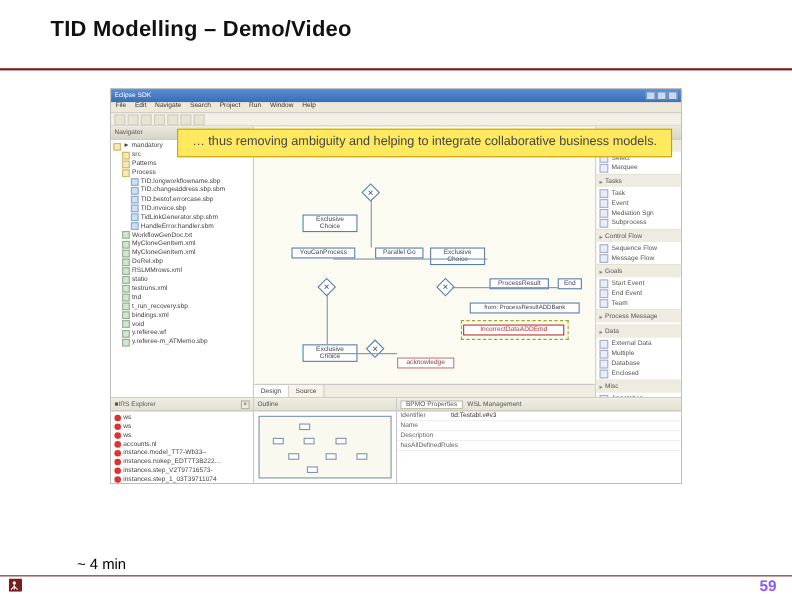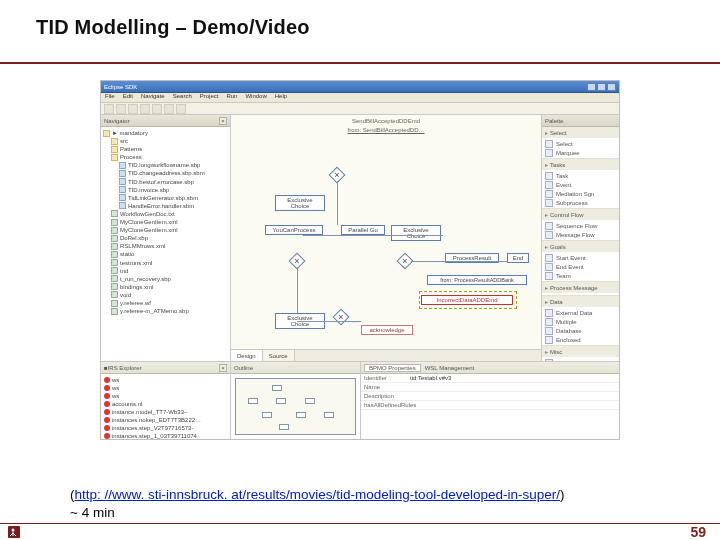--- a/index.html
+++ b/index.html
@@ -1,17 +1,17 @@
 <!DOCTYPE html>
 <html><head>
 <meta charset="utf-8">
 <style>
   * { box-sizing: border-box; margin: 0; padding: 0; }
   html, body { width: 720px; height: 540px; font-family: Arial, Helvetica, sans-serif; background: #fff; overflow: hidden; }
-  .slide { position: relative; width: 720px; height: 540px; }
+  .slide { position: relative; width: 720px; height: 540px; padding-left: 10px; }
   .header { position: relative; height: 62px; padding: 16px 0 0 36px; }
   .title { font-size: 20px; font-weight: bold; color: #111; letter-spacing: .2px; }
   .logo-blk { position: absolute; right: 24px; top: 12px; display:flex; align-items:center; gap:8px; }
   .logo-sq { width:34px; height:34px; background:#7d1b1b; border-radius:3px; display:flex; align-items:center; justify-content:center; }
   .logo-sq svg { width:22px; height:22px; }
   .logo-txt { font-size:11px; letter-spacing:1px; color:#333; font-weight:bold; }
   .logo-txt .mid { color:#999; font-weight:normal; }
   .hr1 { position:absolute; left:0; right:0; top:62px; height:2px; background:#7a1d1d; }
   .shot-wrap { position:absolute; left:100px; top:80px; width:520px; height:360px; border:1px solid #bfbfbf; background:#efefef; font-size:7px; color:#444; }
   
@@ -69,21 +69,21 @@
   .props-table { flex:1; font-size:6px; }
   .props-table .pr { display:flex; border-bottom:1px solid #eee; }
   .props-table .pk { width:46px; padding:1px 3px; color:#666; }
   .props-table .pv { flex:1; padding:1px 3px; color:#333; }
   
   .caption { position:absolute; left:70px; bottom:38px; font-size:13.5px; color:#000; }
   .caption a { color:#0020c2; text-decoration:underline; }
   .duration { position:absolute; left:70px; bottom:20px; font-size:13.5px; color:#000; }
   .foot-line { position:absolute; left:0; right:0; bottom:16px; height:1px; background:#7a1d1d; }
   .foot-logo { position:absolute; left:8px; bottom:2px; width:20px; height:12px; }
-  .pagenum { position:absolute; right:14px; bottom:0px; font-size:14px; font-weight:bold; color:#7f1d1d; }
+  .pagenum { position:absolute; right:14px; bottom:0px; font-size:14px; font-weight:bold; color:#8b5cf6; }
 </style>
 </head>
 <body>
 
 <div class="slide">
 
   <div class="header">
     <div class="title">TID Modelling – Demo/Video</div>
   </div>
   <div class="hr1"></div>
@@ -110,20 +110,21 @@
     <div class="toolbar">
       <div></div>
         <div></div>
         <div></div>
         <div></div>
         <div></div>
         <div></div>
         <div></div>
     </div>
 
+    <div class="banner">… thus removing ambiguity and helping to integrate collaborative business models.</div>
 
     <div class="body-area">
 
       <div class="left-col">
         <div class="panel-head">
             <span>Navigator</span>
             <div class="x">×</div>
           </div>
         <div class="tree" id="navtree">
             <div class="row ind0">
@@ -392,23 +393,20 @@
             </div>
             <div class="pr">
               <div class="pk">hasAllDefinedRules</div>
               <div class="pv"></div>
             </div>
           </div>
       </div>
     </div>
   </div>
 
-  <div class="caption">
-    <span>(</span><a href="#">http: //www. sti-innsbruck. at/results/movies/tid-modeling-tool-developed-in-super/</a><span>)</span>
-  </div>
   <div class="duration">~ 4 min</div>
 
   <div class="foot-line"></div>
   <svg class="foot-logo" viewBox="0 0 20 12">
       <rect x="0" y="0" width="12" height="12" fill="#7a1d1d" rx="1"></rect>
       <circle cx="5" cy="4" r="1.5" fill="#fff"></circle>
       <path d="M5 5.5 V10 M5 7 L8 10 M5 7 L2 10" stroke="#fff" stroke-width="1" fill="none"></path>
     </svg>
   <div class="pagenum">59</div>
 </div>

